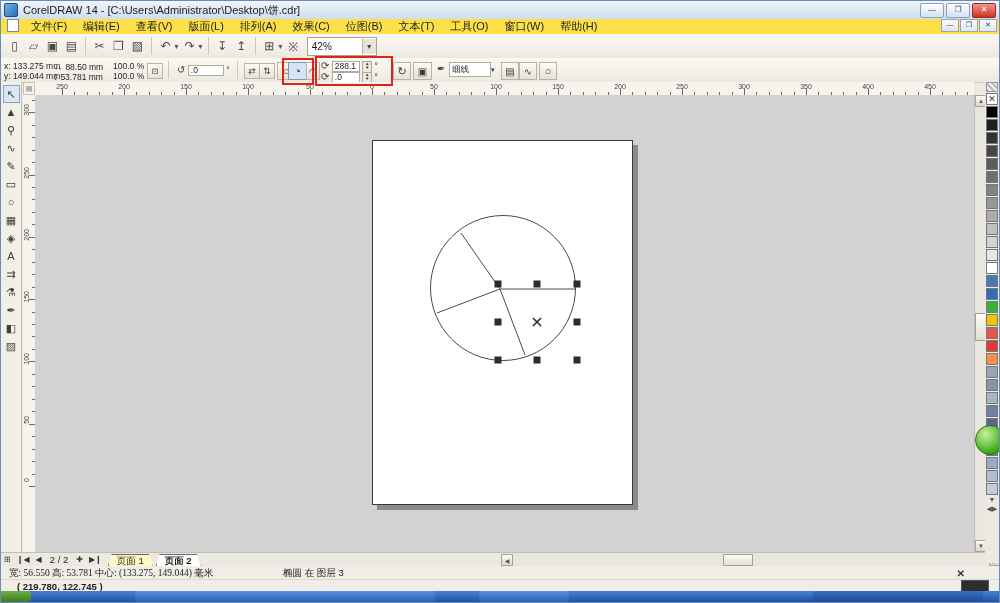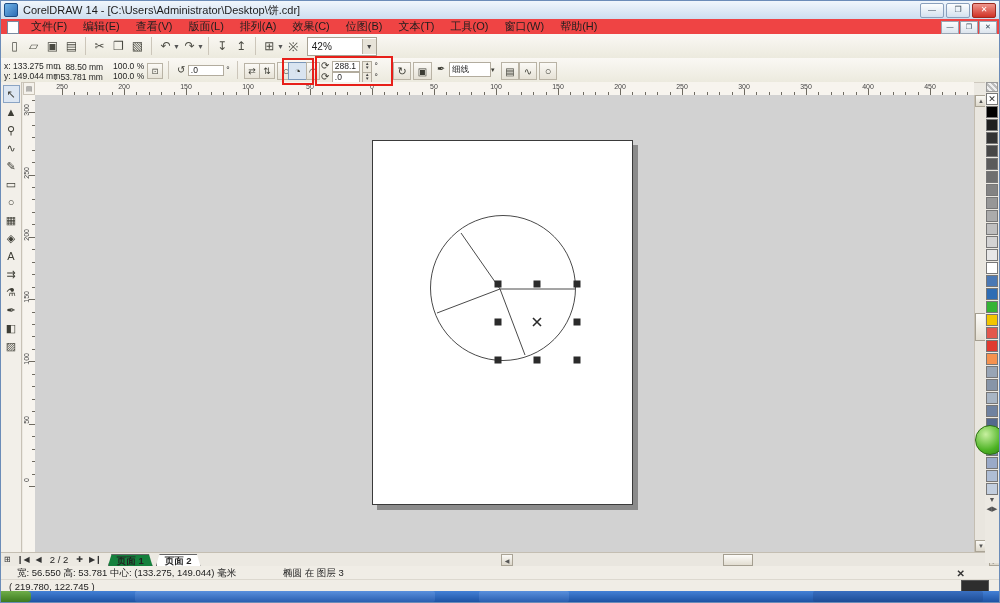--- a/index.html
+++ b/index.html
@@ -12,22 +12,22 @@
     display:flex;align-items:center;padding:0 3px;}
   .appicon{width:12px;height:12px;border-radius:2px;
     background:linear-gradient(135deg,#6fb3e8,#2e6db4);border:1px solid #1d4e86;}
   .title-text{margin-left:5px;font-size:11px;color:#1b1b1b;white-space:nowrap;}
   .winbtns{margin-left:auto;display:flex;gap:2px;}
   .winbtn{width:22px;height:13px;border:1px solid #8aa0bc;border-radius:2px;
     background:linear-gradient(#fdfefe,#d4e1ef);font-size:8px;line-height:12px;
     text-align:center;color:#345;}
   .winbtn.close{background:linear-gradient(#f0978d,#cf3125);border-color:#992b20;color:#fff;}
   
-  .menubar{position:absolute;left:0;top:18px;right:0;height:15px;background:#ef4444;
-    border-bottom:1px solid #dad6ce;display:flex;align-items:flex-end;padding-left:2px;}
+  .menubar{position:absolute;left:0;top:18px;right:0;height:15px;background:#fde047;
+    border-bottom:1px solid #dad6ce;display:flex;align-items:flex-start;padding-left:2px;}
   .docicon{width:10px;height:11px;background:#fff;border:1px solid #7a8aa0;margin:0 4px;}
   .menu-item{padding:0 8px;font-size:11px;color:#1e1e1e;white-space:nowrap;}
   .docbtns{margin-left:auto;display:flex;gap:1px;margin-right:2px;}
   .docbtn{width:16px;height:11px;border:1px solid #9aa6b4;background:linear-gradient(#fbfcfd,#dde5ee);
     font-size:7px;line-height:10px;text-align:center;color:#345;}
   
   .toolbar{position:absolute;left:0;top:33px;right:0;height:24px;
     background:linear-gradient(#faf8f4,#eceade);border-bottom:1px solid #cfc9bf;
     display:flex;align-items:center;padding-left:4px;}
   .tbtn{min-width:19px;height:20px;display:flex;align-items:center;justify-content:center;
@@ -89,22 +89,22 @@
   .pal-head{width:12px;height:10px;border:1px solid #999;background:repeating-linear-gradient(45deg,#bbb 0 2px,#eee 2px 4px);box-sizing:border-box;}
   .pal-arrow{font-size:7px;color:#555;height:9px;line-height:9px;}
   .overlay-badge{position:absolute;left:974px;top:424px;width:28px;height:28px;border-radius:50%;
     background:radial-gradient(circle at 35% 30%,#c8f0a0,#4db324 60%,#2d7a12);border:1px solid #2d6e14;z-index:5;}
   
   .navbar{position:absolute;left:0;top:551px;width:500px;height:14px;background:#ece9e2;
     border-top:1px solid #c4beb2;display:flex;align-items:center;font-size:9px;box-sizing:border-box;}
   .navbtn{padding:0 3px;color:#333;font-size:8px;}
   .nav-count{padding:0 5px;font-size:9.5px;}
   .tab{margin-left:3px;padding:0 8px;height:12px;line-height:12px;font-size:9.5px;
-    border:1px solid #666;border-bottom:none;background:#15803d;
-    clip-path:polygon(0 100%,4px 0,calc(100% - 4px) 0,100% 100%);font-weight:bold;}
+    border:1px solid #666;border-bottom:none;background:#fef9c3;
+    clip-path:polygon(0 100%,4px 0,calc(100% - 4px) 0,100% 100%);}
   .tab.active{background:#fff;font-weight:bold;}
   .statusbar1{position:absolute;left:0;top:565px;right:0;height:13px;background:#f0ede6;font-size:9.5px;}
   .statusbar2{position:absolute;left:0;top:578px;right:0;height:14px;background:#f0ede6;
     border-top:1px solid #dcd8cf;font-size:9.5px;}
   .st{position:absolute;top:1px;white-space:nowrap;}
   .fill-ind{position:absolute;right:34px;top:567px;font-size:10px;color:#333;font-weight:bold;}
   .outline-ind{position:absolute;right:10px;top:579px;width:26px;height:10px;background:#2e2e2e;border:1px solid #555;}
   
   .taskbar{position:absolute;left:0;bottom:0;right:0;height:11px;
     background:linear-gradient(#4481d6,#1d53a4);display:flex;}
@@ -458,26 +458,26 @@
     <div class="nav-count">2 / 2</div>
     <div class="navbtn">✚</div>
     <div class="navbtn">▶❙</div>
     <div style="display:flex;align-items:flex-end;height:14px;">
         <div class="tab">页面 1</div>
         <div class="tab active">页面 2</div>
       </div>
   </div>
 
   <div class="statusbar1">
-    <div class="st" style="left:16px;">宽: 56.550  高: 53.781  中心: (133.275, 149.044) 毫米</div>
+    <div class="st" style="left:8px;font-family:Liberation Serif, serif;">宽: 56.550  高: 53.781  中心: (133.275, 149.044) 毫米</div>
     <div class="st" style="left:282px;">椭圆 在 图层 3</div>
   </div>
   <div class="fill-ind">✕</div>
   <div class="statusbar2">
-    <div class="st" style="left:8px;">( 219.780, 122.745 )</div>
+    <div class="st" style="left:16px;font-weight:bold;">( 219.780, 122.745 )</div>
   </div>
   <div class="outline-ind"></div>
 
   <div class="taskbar">
     <div class="taskseg" style="width:30px;background:linear-gradient(#6fae4a,#3c7a1e);border-radius:0 4px 4px 0;"></div>
     <div class="taskseg" style="width:300px;background:linear-gradient(#5a90dd,#2a5fb0);margin-left:100px;"></div>
     <div class="taskseg" style="width:90px;background:linear-gradient(#5a90dd,#2a5fb0);margin-left:40px;"></div>
     <div class="taskseg" style="width:170px;background:linear-gradient(#3a6fc0,#1c4c96);margin-left:240px;"></div>
   </div>
 

